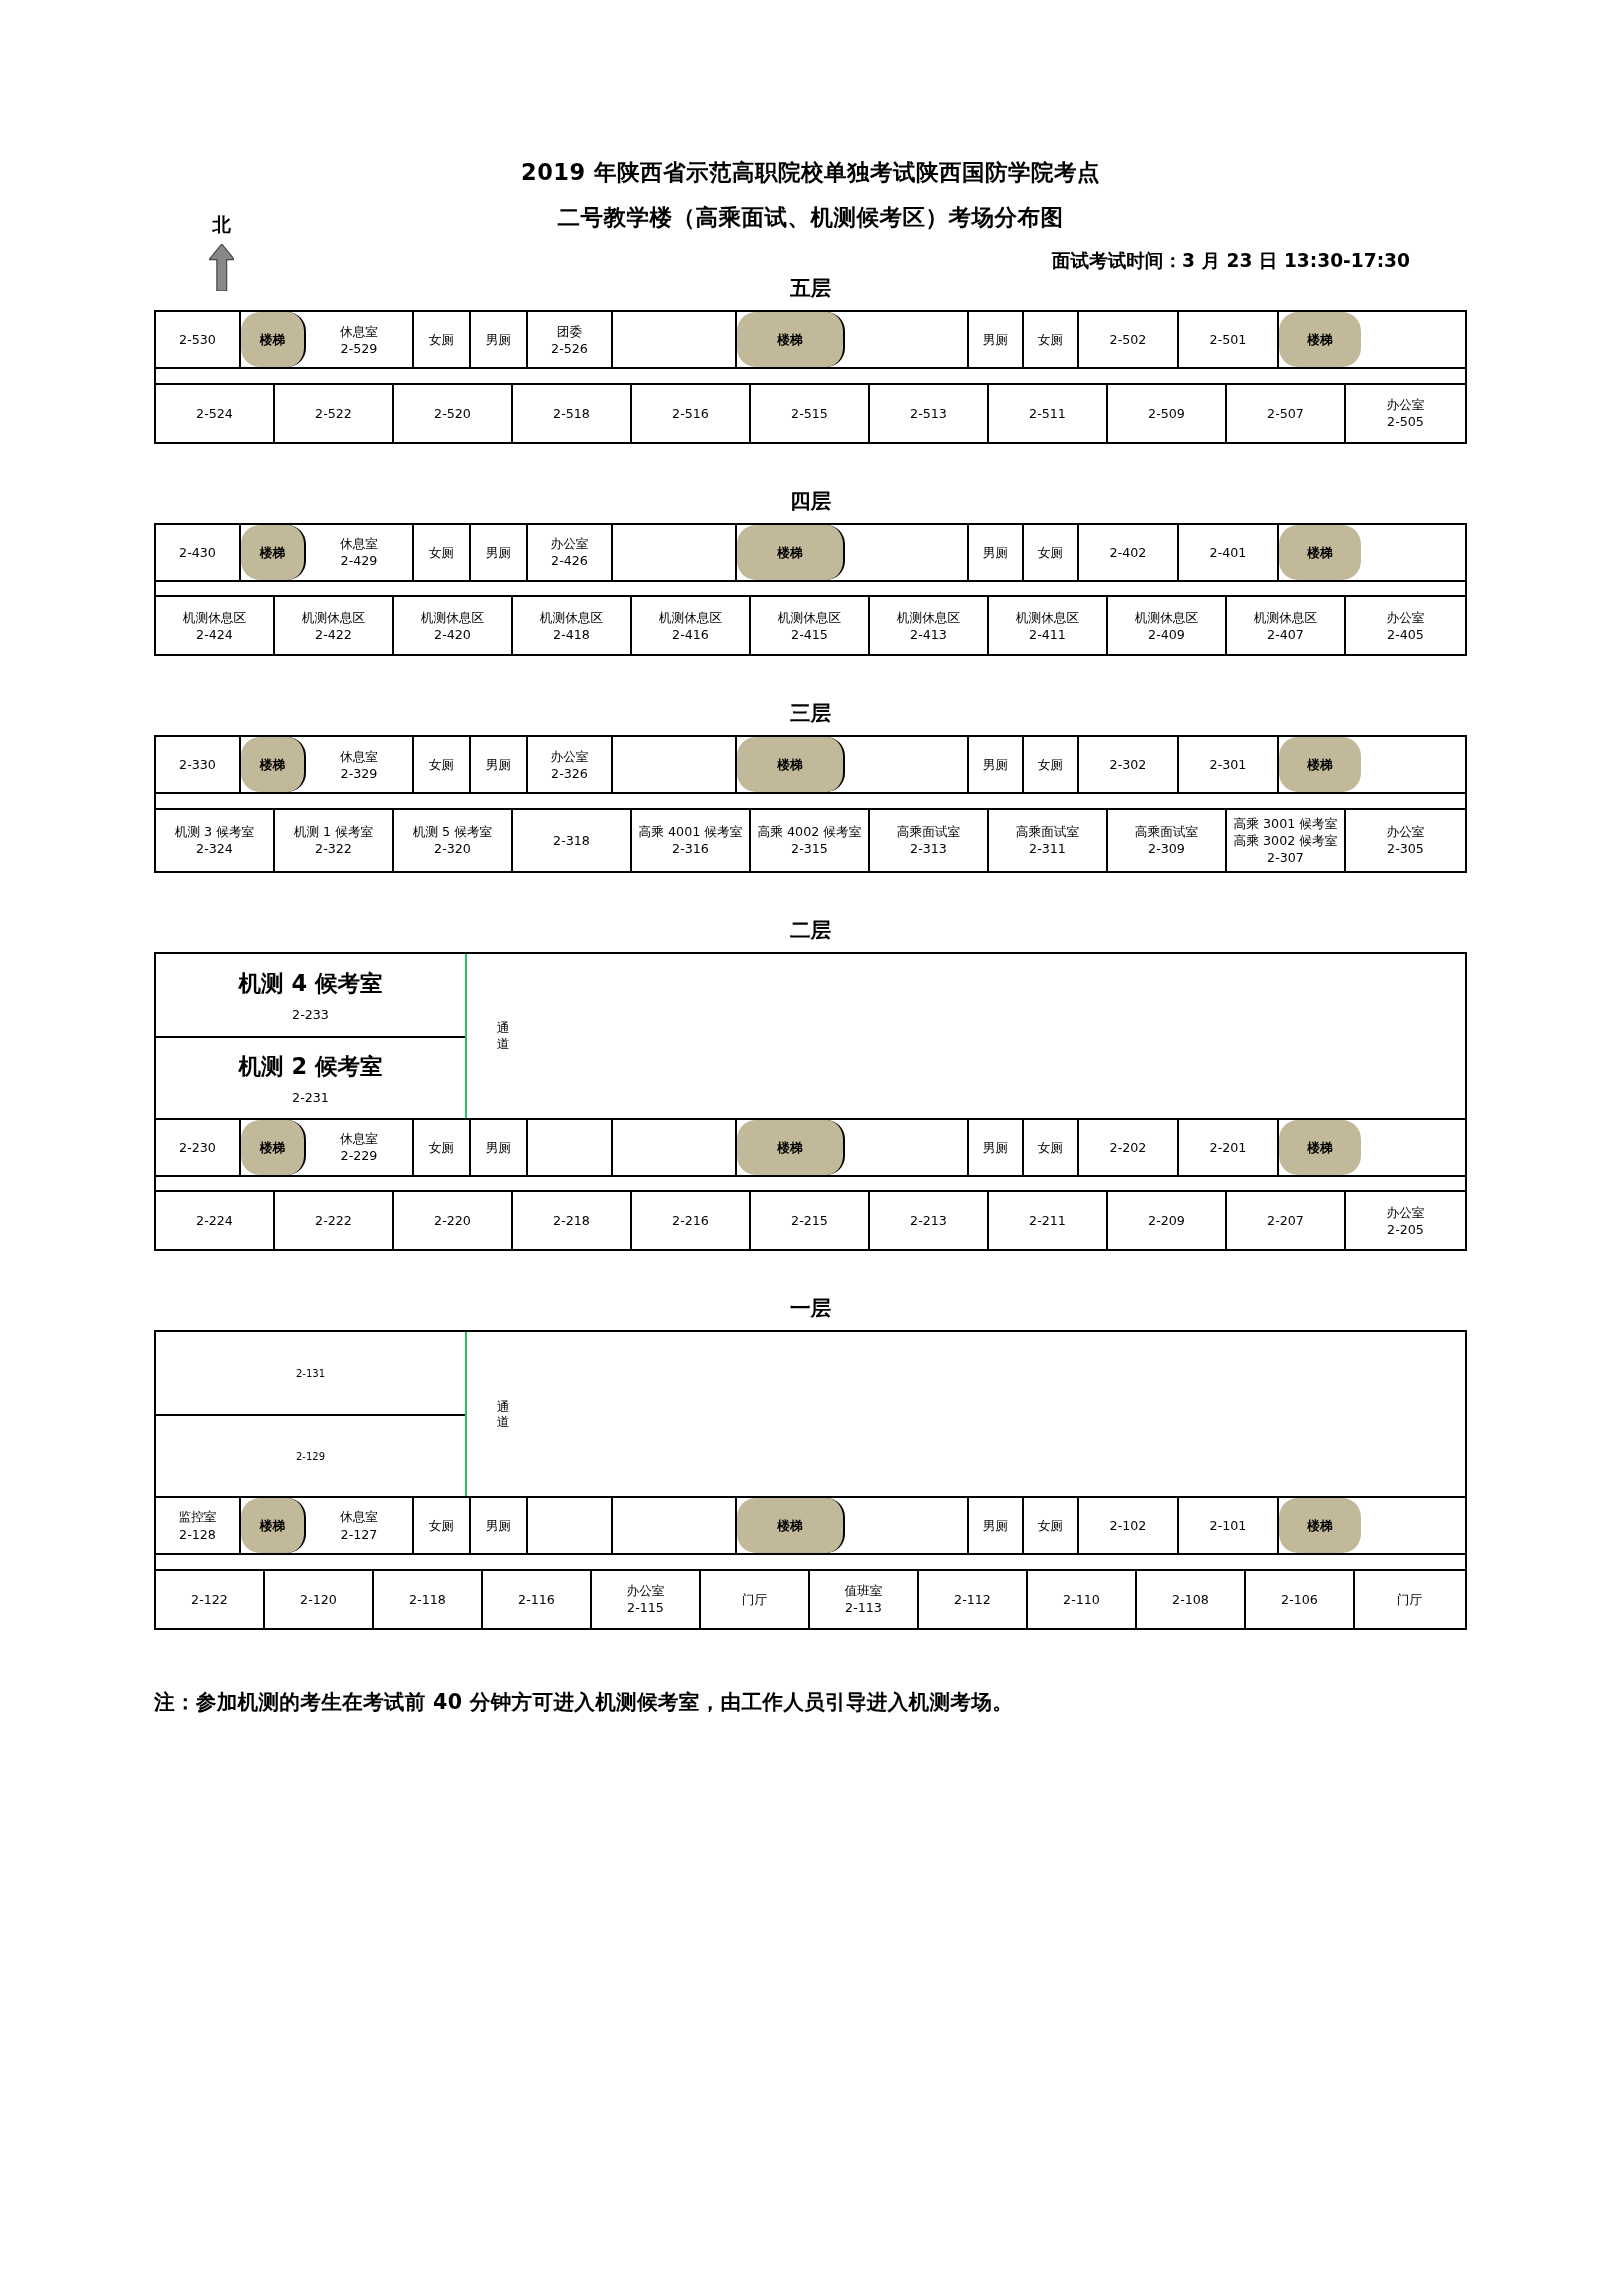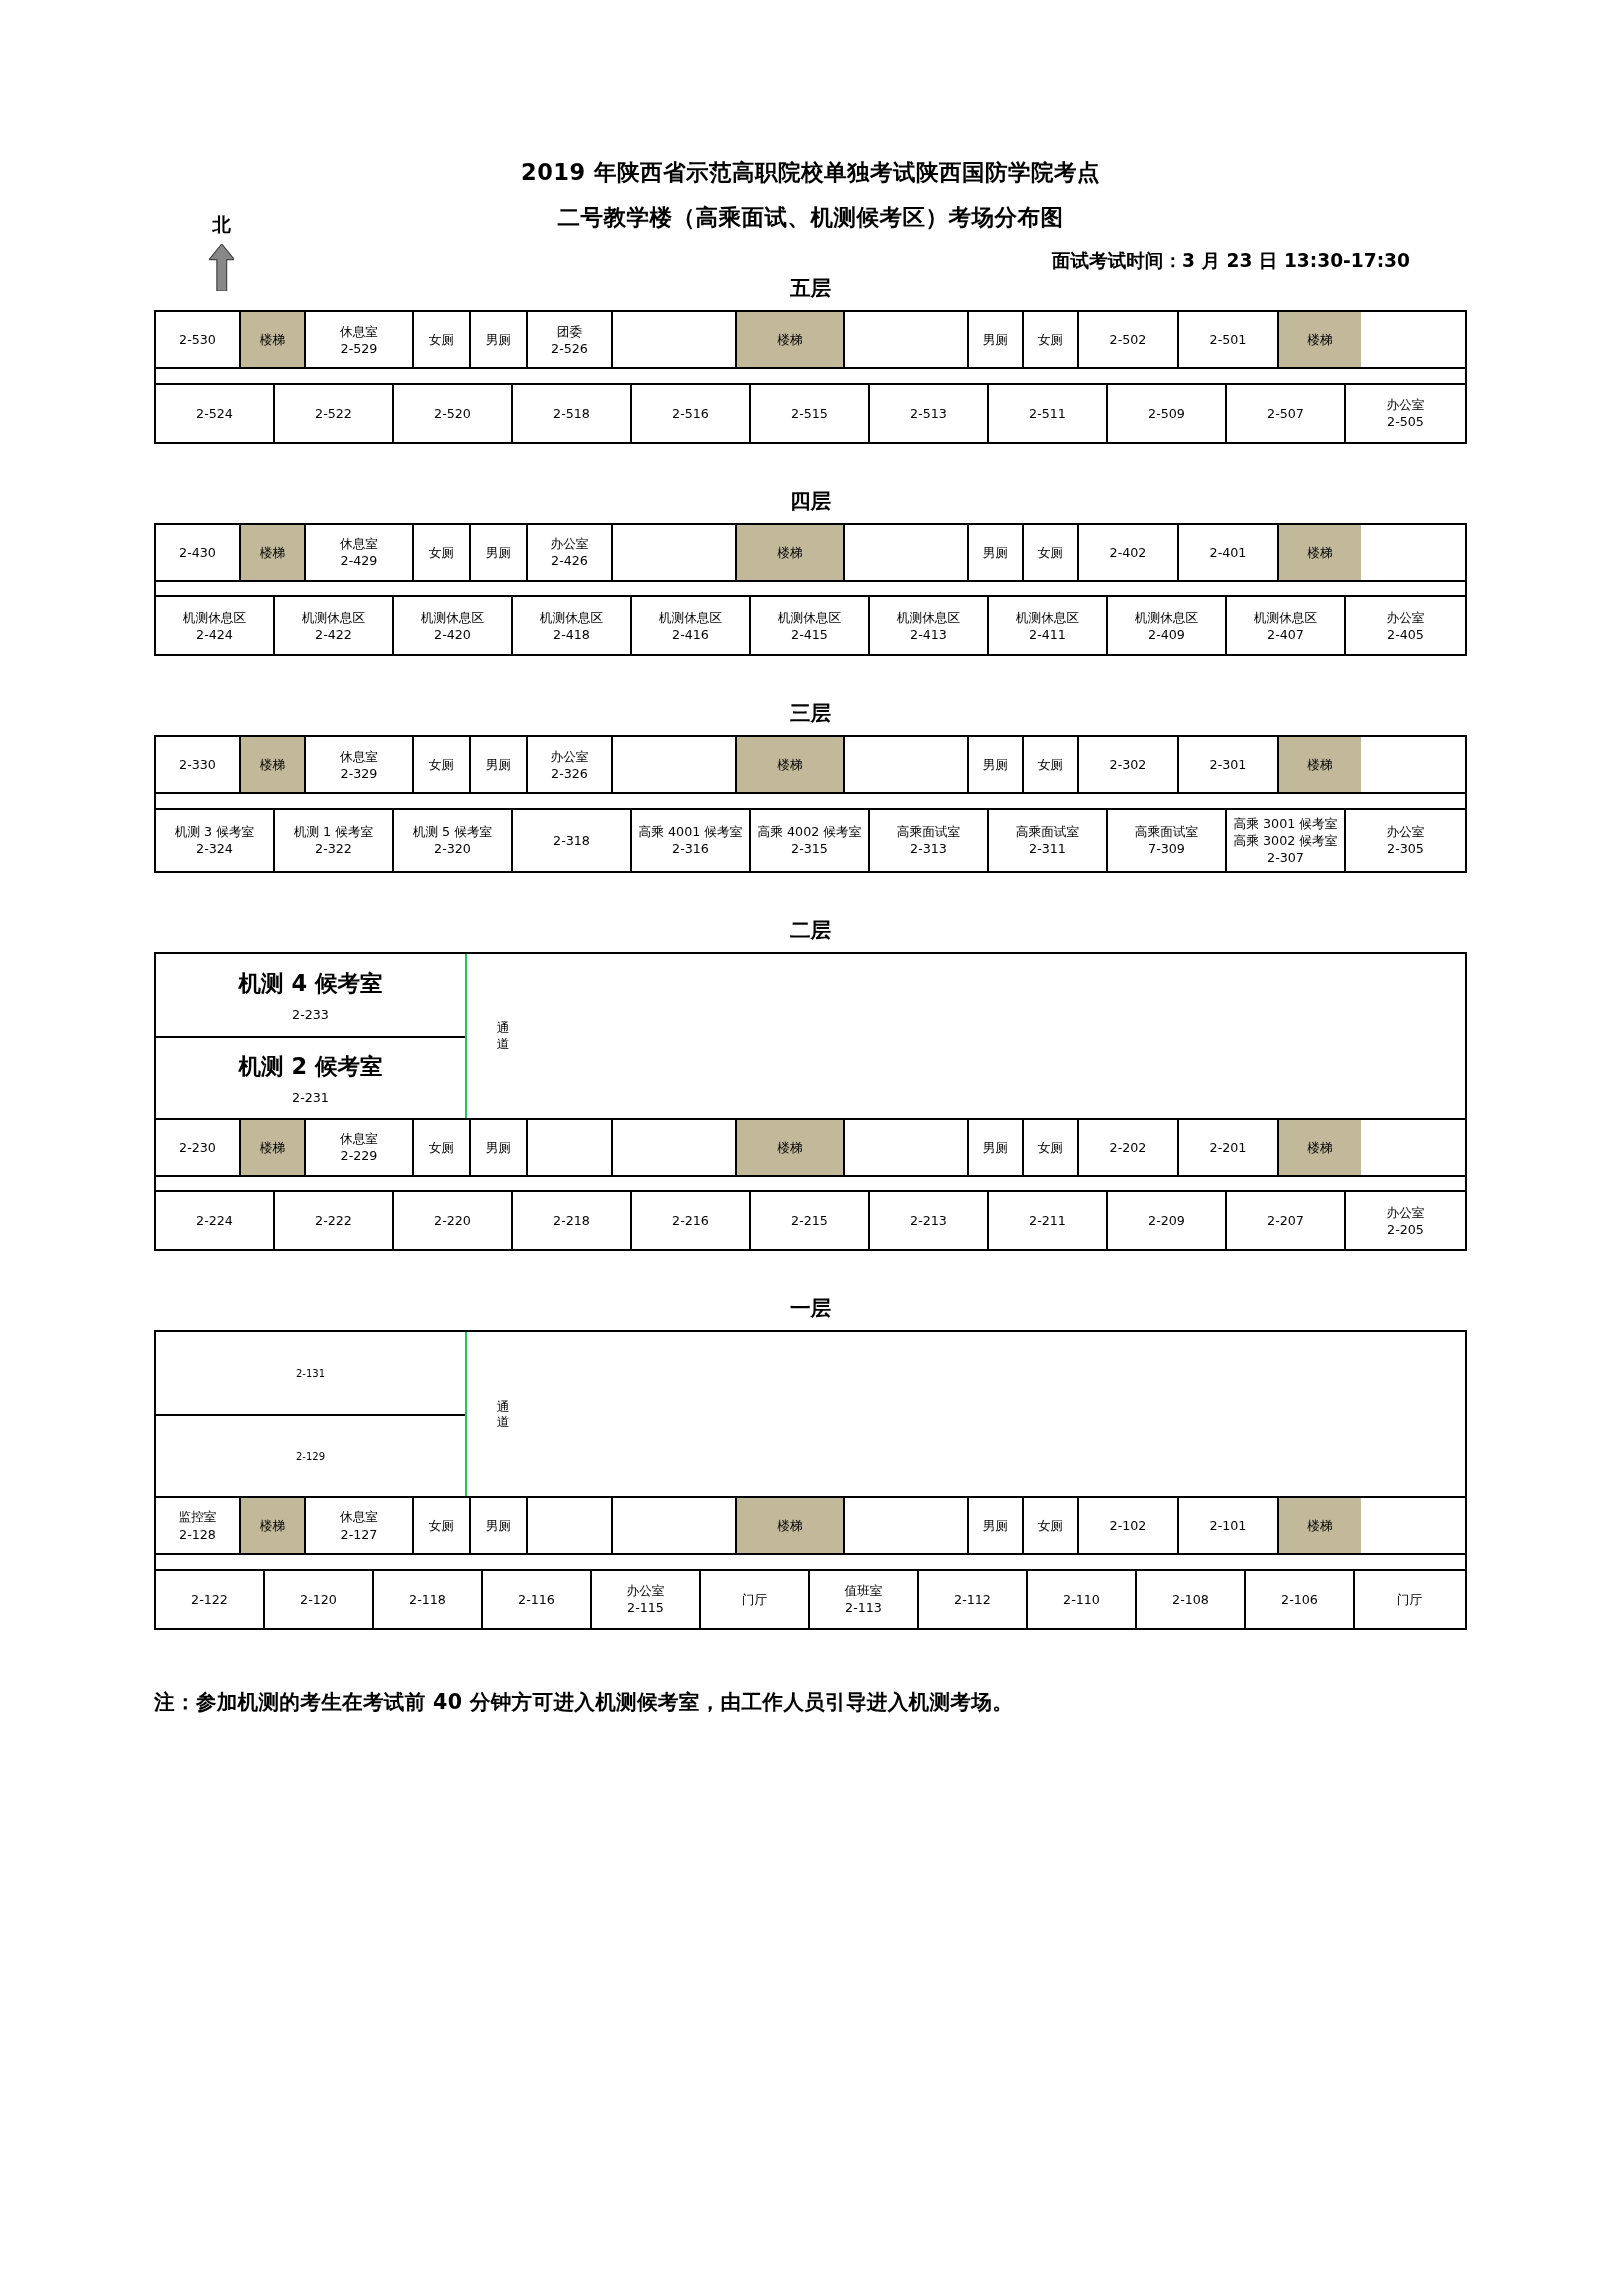--- a/index.html
+++ b/index.html
@@ -67,21 +67,21 @@
     justify-content:center;
     font-size:12.7px;
     line-height:1.35;
     text-align:center;
     padding:2px 1px;
     overflow:hidden;
   }
   .cell:last-child{border-right:none;}
   .cell .l1{white-space:nowrap;}
   .cell .l2{white-space:nowrap;}
-  .stair{background:#c2b99b;font-weight:normal;}
+  .stair{background:#c2b99b;font-weight:bold;border-radius:19px;}
   .blank{background:#fff;}
   .h-top{height:59px;}
   .h-bot{height:61px;}
   .h-bot-tall{height:65px;}
   .sep-row{
     border-left:2px solid #000;
     border-right:2px solid #000;
     height:13.7px;
     box-sizing:border-box;
   }
@@ -394,21 +394,21 @@
           <div class="cell " style="width: 119px; flex: 0 0 119px;">
             <div class="l1">高乘面试室</div>
             <div class="l2">2-313</div>
           </div>
           <div class="cell " style="width: 119px; flex: 0 0 119px;">
             <div class="l1">高乘面试室</div>
             <div class="l2">2-311</div>
           </div>
           <div class="cell " style="width: 119px; flex: 0 0 119px;">
             <div class="l1">高乘面试室</div>
-            <div class="l2">7-309</div>
+            <div class="l2">2-309</div>
           </div>
           <div class="cell " style="width: 119px; flex: 0 0 119px;">
             <div class="l1">高乘 3001 候考室</div>
             <div class="l2">高乘 3002 候考室</div>
             <div class="l2">2-307</div>
           </div>
           <div class="cell " style="width: 119px; flex: 0 0 119px;">
             <div class="l1">办公室</div>
             <div class="l2">2-305</div>
           </div>

